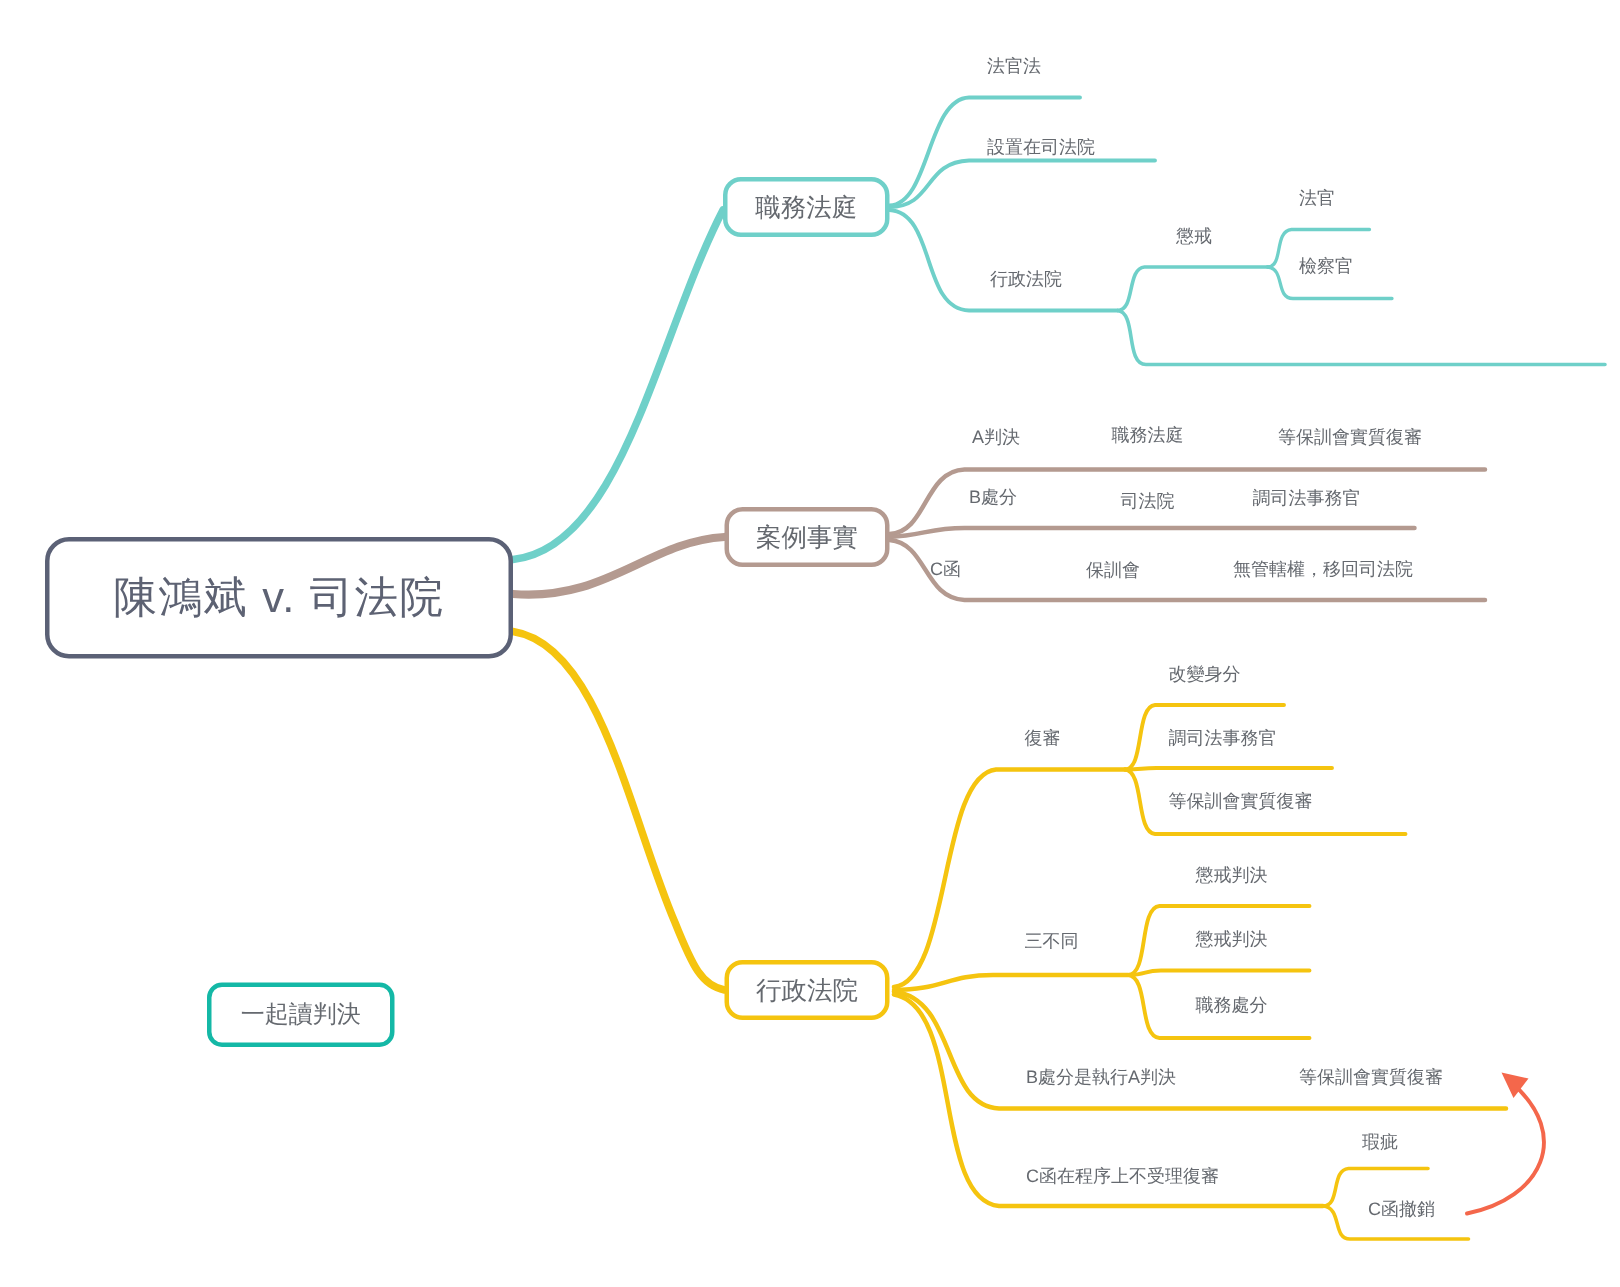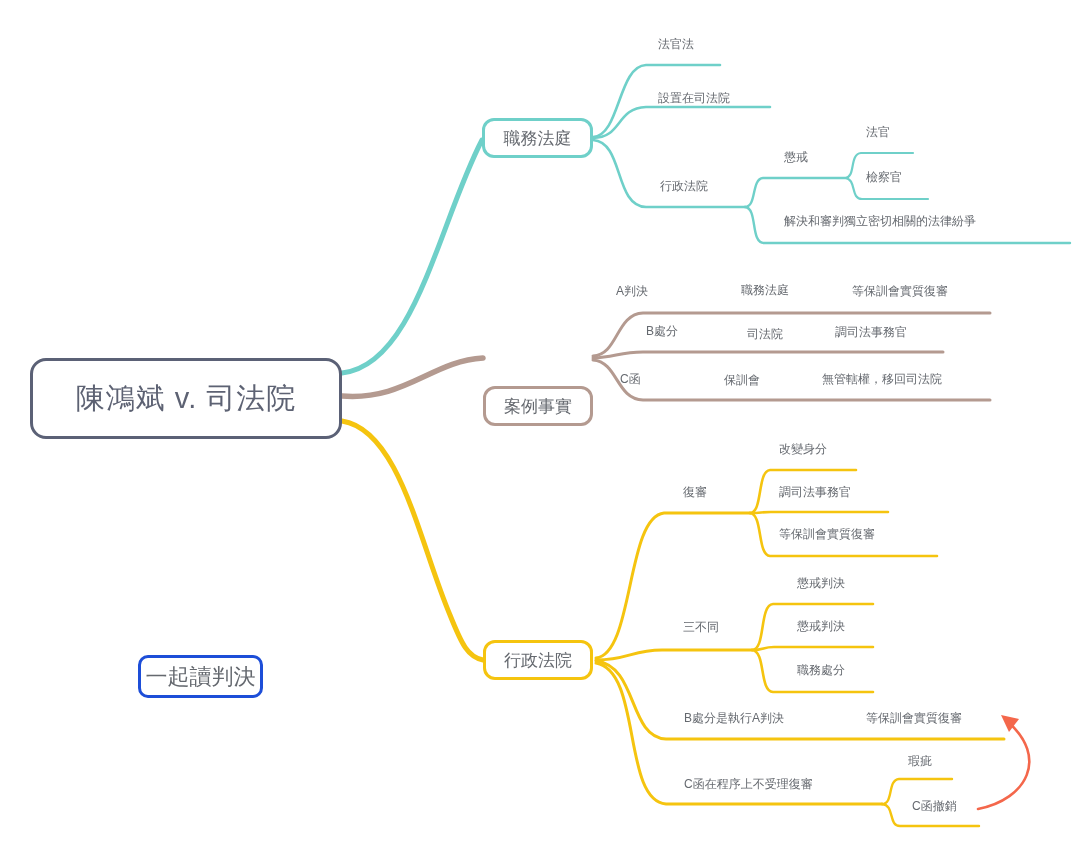--- a/index.html
+++ b/index.html
@@ -19,29 +19,29 @@
   .root-node{
     left:30px;top:358px;width:312px;height:81px;border:3.5px solid #5b6176;
     border-radius:16px;font-size:29px;color:#5d6273;letter-spacing:1px;text-align:center;
   }
   .teal-node{
     left:482px;top:118px;width:111px;height:40px;border:3px solid #6fd0c9;
     border-radius:12px;font-size:17px;
   }
   .taupe-node{
     left:483px;top:338px;width:110px;height:40px;border:3px solid #b49a90;
-    border-radius:12px;font-size:17px;margin-top:48px;
+    border-radius:12px;font-size:17px;
   }
   .yellow-node{
     left:483px;top:640px;width:110px;height:40px;border:3px solid #f5c40f;
     border-radius:12px;font-size:17px;
   }
   .float-node{
-    left:138px;top:655px;width:125px;height:43px;border:3px solid #1d4ed8;
-    border-radius:10px;font-size:22px;
+    left:138px;top:655px;width:125px;height:43px;border:3px solid #14b8a6;
+    border-radius:10px;font-size:16px;
   }
 </style>
 </head>
 <body>
 
 <div id="stage">
 
   <svg id="wires" width="1080" height="858" viewBox="0 0 1080 858">
 
     <g fill="none" stroke-linecap="round" stroke-linejoin="round" stroke="#6fd0c9">
@@ -93,23 +93,22 @@
   <div class="node yellow-node">行政法院</div>
 
   <div class="node float-node">一起讀判決</div>
 
   <div class="lbl" style="left:658px;top:38px">法官法</div>
   <div class="lbl" style="left:658px;top:92px">設置在司法院</div>
   <div class="lbl" style="left:660px;top:180px">行政法院</div>
   <div class="lbl" style="left:784px;top:151px">懲戒</div>
   <div class="lbl" style="left:866px;top:126px">法官</div>
   <div class="lbl" style="left:866px;top:171px">檢察官</div>
-  <div class="lbl" style="left:784px;top:215px">解決和審判獨立密切相關的法律紛爭</div>
 
-  <div class="lbl" style="left:616px;top:285px">A判決</div>
+  <div class="lbl" style="left:648px;top:285px">A判決</div>
   <div class="lbl" style="left:741px;top:284px">職務法庭</div>
   <div class="lbl" style="left:852px;top:285px">等保訓會實質復審</div>
   <div class="lbl" style="left:646px;top:325px">B處分</div>
   <div class="lbl" style="left:747px;top:328px">司法院</div>
   <div class="lbl" style="left:835px;top:326px">調司法事務官</div>
   <div class="lbl" style="left:620px;top:373px">C函</div>
   <div class="lbl" style="left:724px;top:374px">保訓會</div>
   <div class="lbl" style="left:822px;top:373px">無管轄權，移回司法院</div>
 
   <div class="lbl" style="left:683px;top:486px">復審</div>

